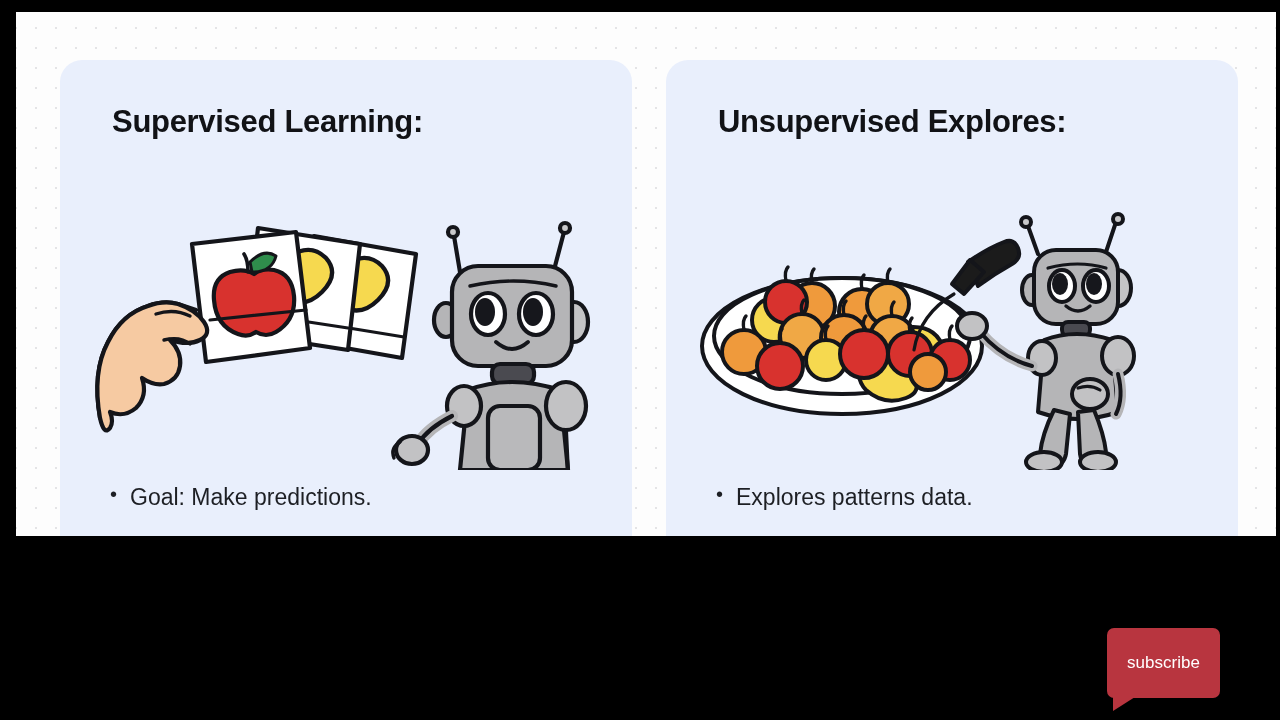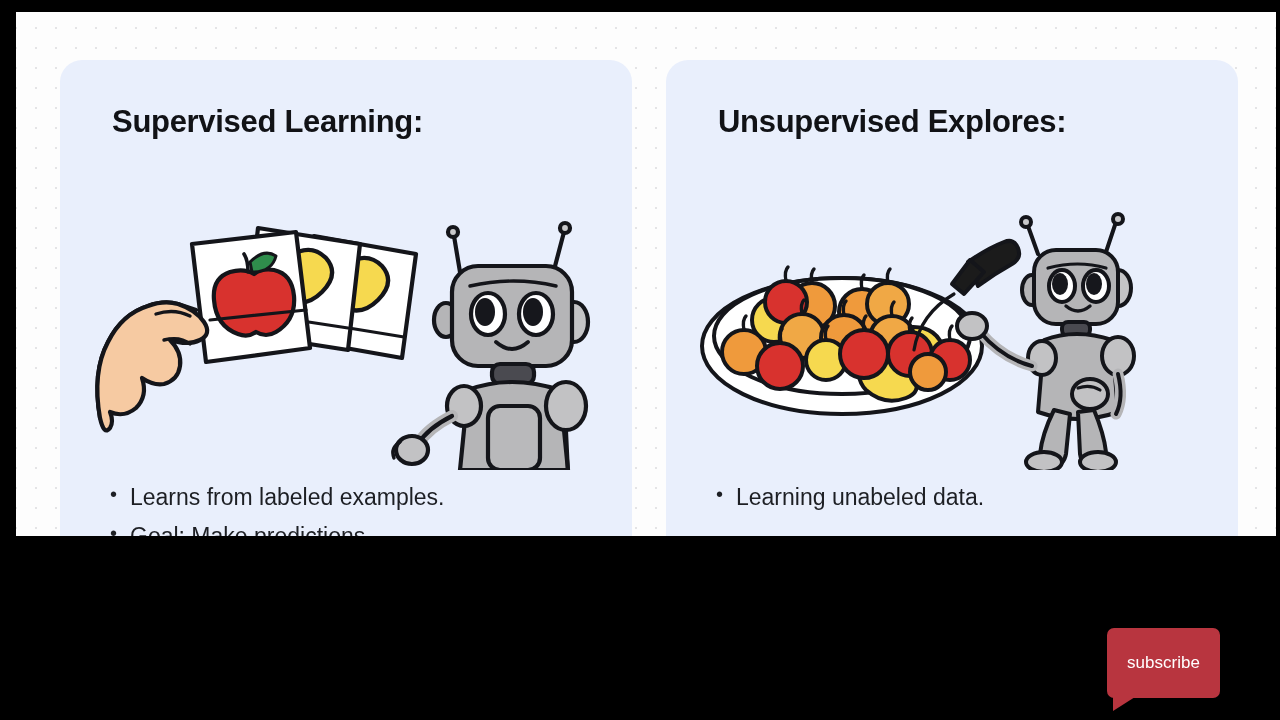--- a/index.html
+++ b/index.html
@@ -182,21 +182,20 @@
               <path d="M392 206 q-24 12 -34 28" stroke-width="12" stroke="#b5b5b7" fill="none"></path>
               <path d="M392 206 q-24 12 -34 28"></path>
               <ellipse cx="352" cy="240" rx="16" ry="14" fill="#c2c2c4"></ellipse>
               <path d="M340 232 q-10 6 -6 16" stroke-width="3.4"></path>
             </g>
           </g>
         </svg>
       </div>
 
       <ul class="bullets">
-        <li>Learns from labeled examples.</li>
         <li>Goal: Make predictions.</li>
       </ul>
     </div>
 
     <div class="card" id="card-right">
       <div class="card-title">Unsupervised Explores:</div>
 
       <div class="illo">
         <svg viewBox="0 0 572 260" xmlns="http://www.w3.org/2000/svg">
           <g stroke="#14151a" stroke-width="4" stroke-linejoin="round" stroke-linecap="round" fill="none">
@@ -290,20 +289,20 @@
               <ellipse cx="378" cy="252" rx="18" ry="10" fill="#c2c2c4"></ellipse>
               <ellipse cx="432" cy="252" rx="18" ry="10" fill="#c2c2c4"></ellipse>
             </g>
 
             <path d="M288 84 q-34 20 -40 56" stroke-width="3.2"></path>
           </g>
         </svg>
       </div>
 
       <ul class="bullets">
-        <li>Learning unabeled data.</li>
+        <li>Explores patterns data.</li>
       </ul>
     </div>
 
   </div>
 
   <button id="subscribe-button">subscribe</button>
 </div>
 
 </body></html>

